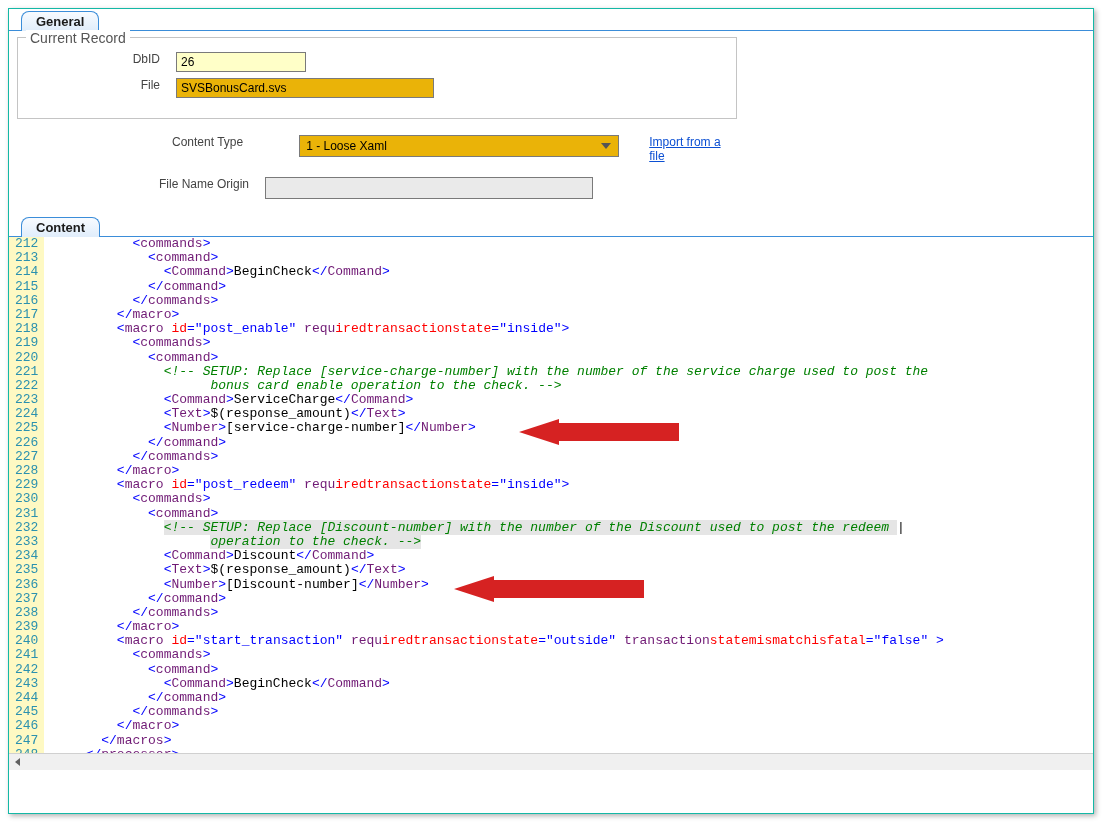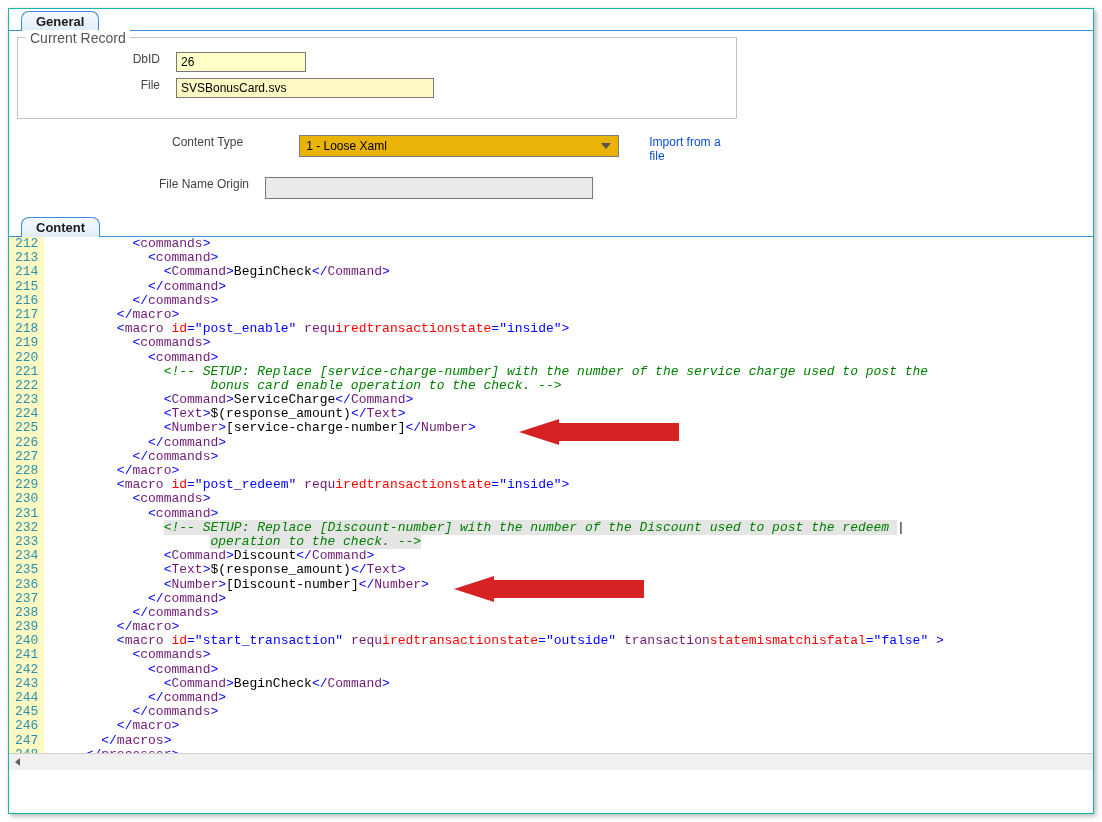--- a/index.html
+++ b/index.html
@@ -77,21 +77,21 @@
     padding: 0 4px;
     font-size: 12px;
     font-family: inherit;
   }
   .dbid-input {
     width: 130px;
     background: #ffffc8;
   }
   .name-input {
     width: 258px;
-    background: #fef9c3;
+    background: #eab308;
   }
   .form-block {
     width: 720px;
     margin-top: 12px;
   }
   .combo {
     display: flex;
     align-items: center;
     width: 328px;
     height: 22px;
@@ -111,20 +111,21 @@
   }
   .combo-arrow svg { fill: #555; }
   .readonly-box {
     width: 328px;
     height: 22px;
     border: 1px solid #7a7a7a;
     background: #eaeaea;
   }
   .link {
     color: #0b4fd3;
+    text-decoration: underline;
     margin-left: 22px;
     cursor: pointer;
   }
   .content-tab-wrap {
     position: relative;
   }
   .code-area {
     border-top: 1px solid #3b8dd9;
     margin-top: -1px;
     height: 534px;

